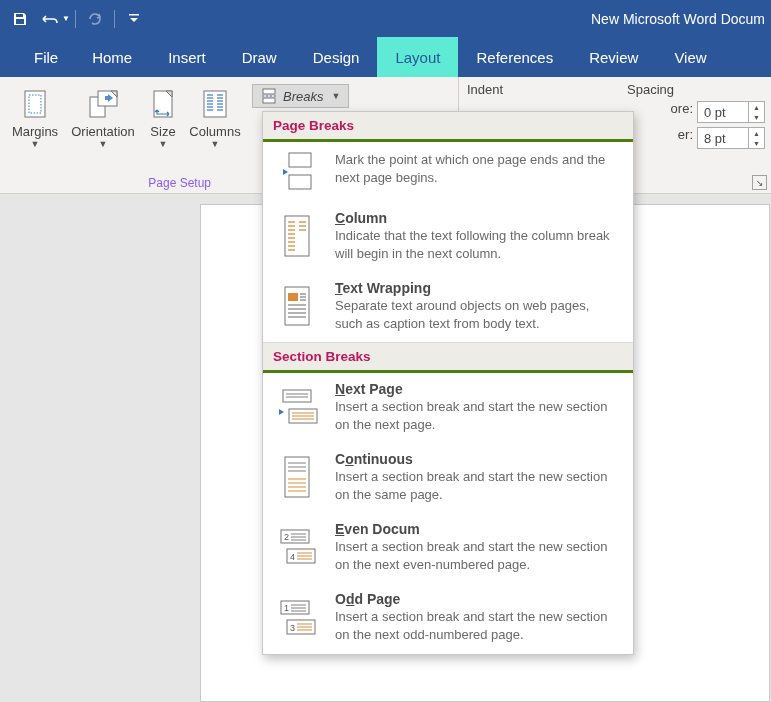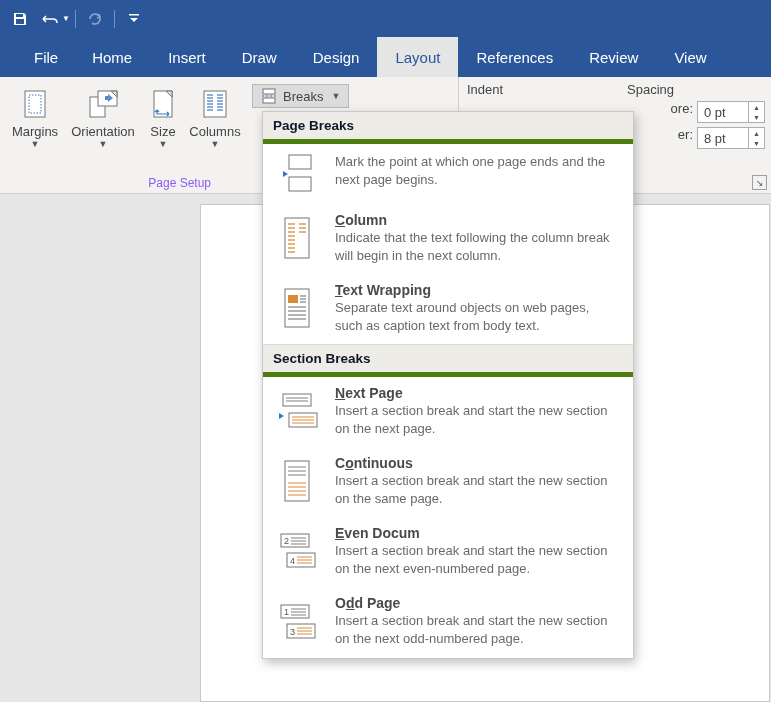--- a/index.html
+++ b/index.html
@@ -50,21 +50,21 @@
     color: #fff;
     font-size: 15px;
     height: 40px;
     display: flex;
     align-items: center;
     padding: 0 18px;
     cursor: pointer;
   }
   .tab.file { padding: 0 16px 0 14px; }
   .tab.active {
-    background: #e5e5e5;
+    background: #5eead4;
     color: #2b579a;
   }
 
   
   .ribbon {
     background: #f3f2f1;
     border-bottom: 1px solid #d4d0c8;
     height: 117px;
     display: flex;
     position: relative;
@@ -96,20 +96,21 @@
     color: #444;
     position: relative;
   }
   .big-btn .ico-slot { height: 36px; display:flex; align-items:center; justify-content:center; }
   .big-btn .chev { font-size: 9px; color: #555; margin-top: -2px; }
 
   .stack-col {
     display: flex; flex-direction: column;
     padding: 1px 4px 0 6px;
     gap: 0;
+    font-style: italic;
   }
   .stack-btn {
     height: 24px; display: flex; align-items: center;
     padding: 0 8px; gap: 6px; font-size: 13px; color: #444;
     border: 1px solid transparent;
   }
   .stack-btn.active {
     background: #dcdcdc;
     border: 1px solid #b8b8b8;
   }
@@ -174,24 +175,24 @@
     top: 111px;
     width: 372px;
     background: #f3f2f1;
     border: 1px solid #c8c8c8;
     box-shadow: 2px 4px 10px rgba(0,0,0,0.25);
     z-index: 50;
   }
   .dd-section-head {
     background: #eeece7;
     border-top: 1px solid #dcdad5;
-    border-bottom: 5px solid #4d7c0f;
+    border-bottom: 3px solid #4d7c0f;
     font-weight: 600;
     font-size: 13.5px;
-    color: #0f172a;
+    color: #be185d;
     padding: 6px 10px;
   }
   .dd-section-head:first-child { border-top: none; }
   .dd-item {
     display: flex;
     padding: 8px 10px 10px 10px;
     gap: 14px;
     background: #fff;
   }
   .dd-ico {
@@ -232,20 +233,21 @@
           <path fill="none" stroke="#fff" stroke-width="1.6" d="M3 8a5 5 0 1 1 2 4M12 3l1 3-3 1"></path>
         </svg>
     </div>
     <div class="qat-sep"></div>
     <div class="qat-btn">
       <svg width="10" height="10" viewBox="0 0 10 10">
           <path fill="#fff" d="M0 0h10v1.5H0zM1 4l4 4 4-4z"></path>
         </svg>
     </div>
   </div>
+  <div class="doc-title">New Microsoft Word Docum</div>
 </div>
 
 <div class="tabstrip">
   <div class="tab file">File</div>
   <div class="tab">Home</div>
   <div class="tab">Insert</div>
   <div class="tab">Draw</div>
   <div class="tab">Design</div>
   <div class="tab active">Layout</div>
   <div class="tab">References</div>

